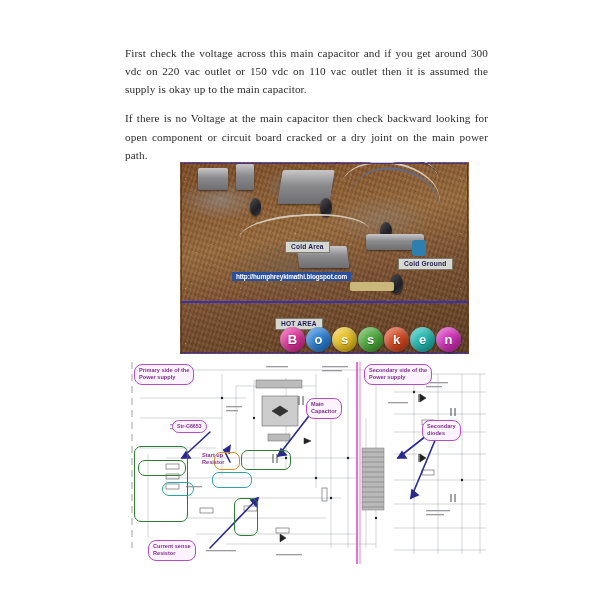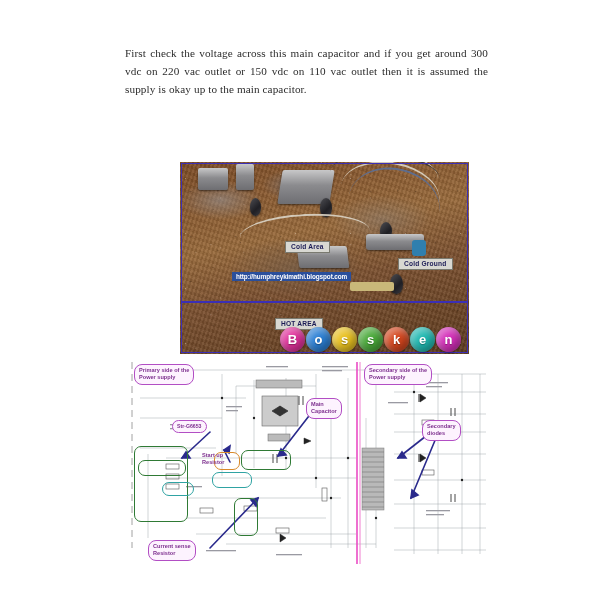--- a/index.html
+++ b/index.html
@@ -166,20 +166,21 @@
   .hl-box.orange{border-color:#d98a2b;}
   .hl-box.teal{border-color:#2fa3a3;}
 </style>
 </head>
 <body>
 
 <div id="page">
 
   <div class="text-block">
     <p class="para">First check the voltage across this main capacitor and if you get around 300 vdc on 220 vac outlet or 150 vdc on 110 vac outlet then it is assumed the supply is okay up to the main capacitor.</p>
+    <p class="para">If there is no Voltage at the main capacitor then check backward looking for open component or circuit board cracked or a dry joint on the main power path.</p>
   </div>
 
   <div id="photo">
     <div class="board-bg"></div>
     <div class="noise"></div>
 
     <div class="comp heatsink" style="left:18px;top:6px;width:30px;height:22px;"></div>
     <div class="comp heatsink" style="left:56px;top:2px;width:18px;height:26px;"></div>
     <div class="comp heatsink" style="left:100px;top:8px;width:52px;height:34px;transform:skewX(-9deg);"></div>
     <div class="comp cap" style="left:70px;top:36px;width:11px;height:18px;"></div>

